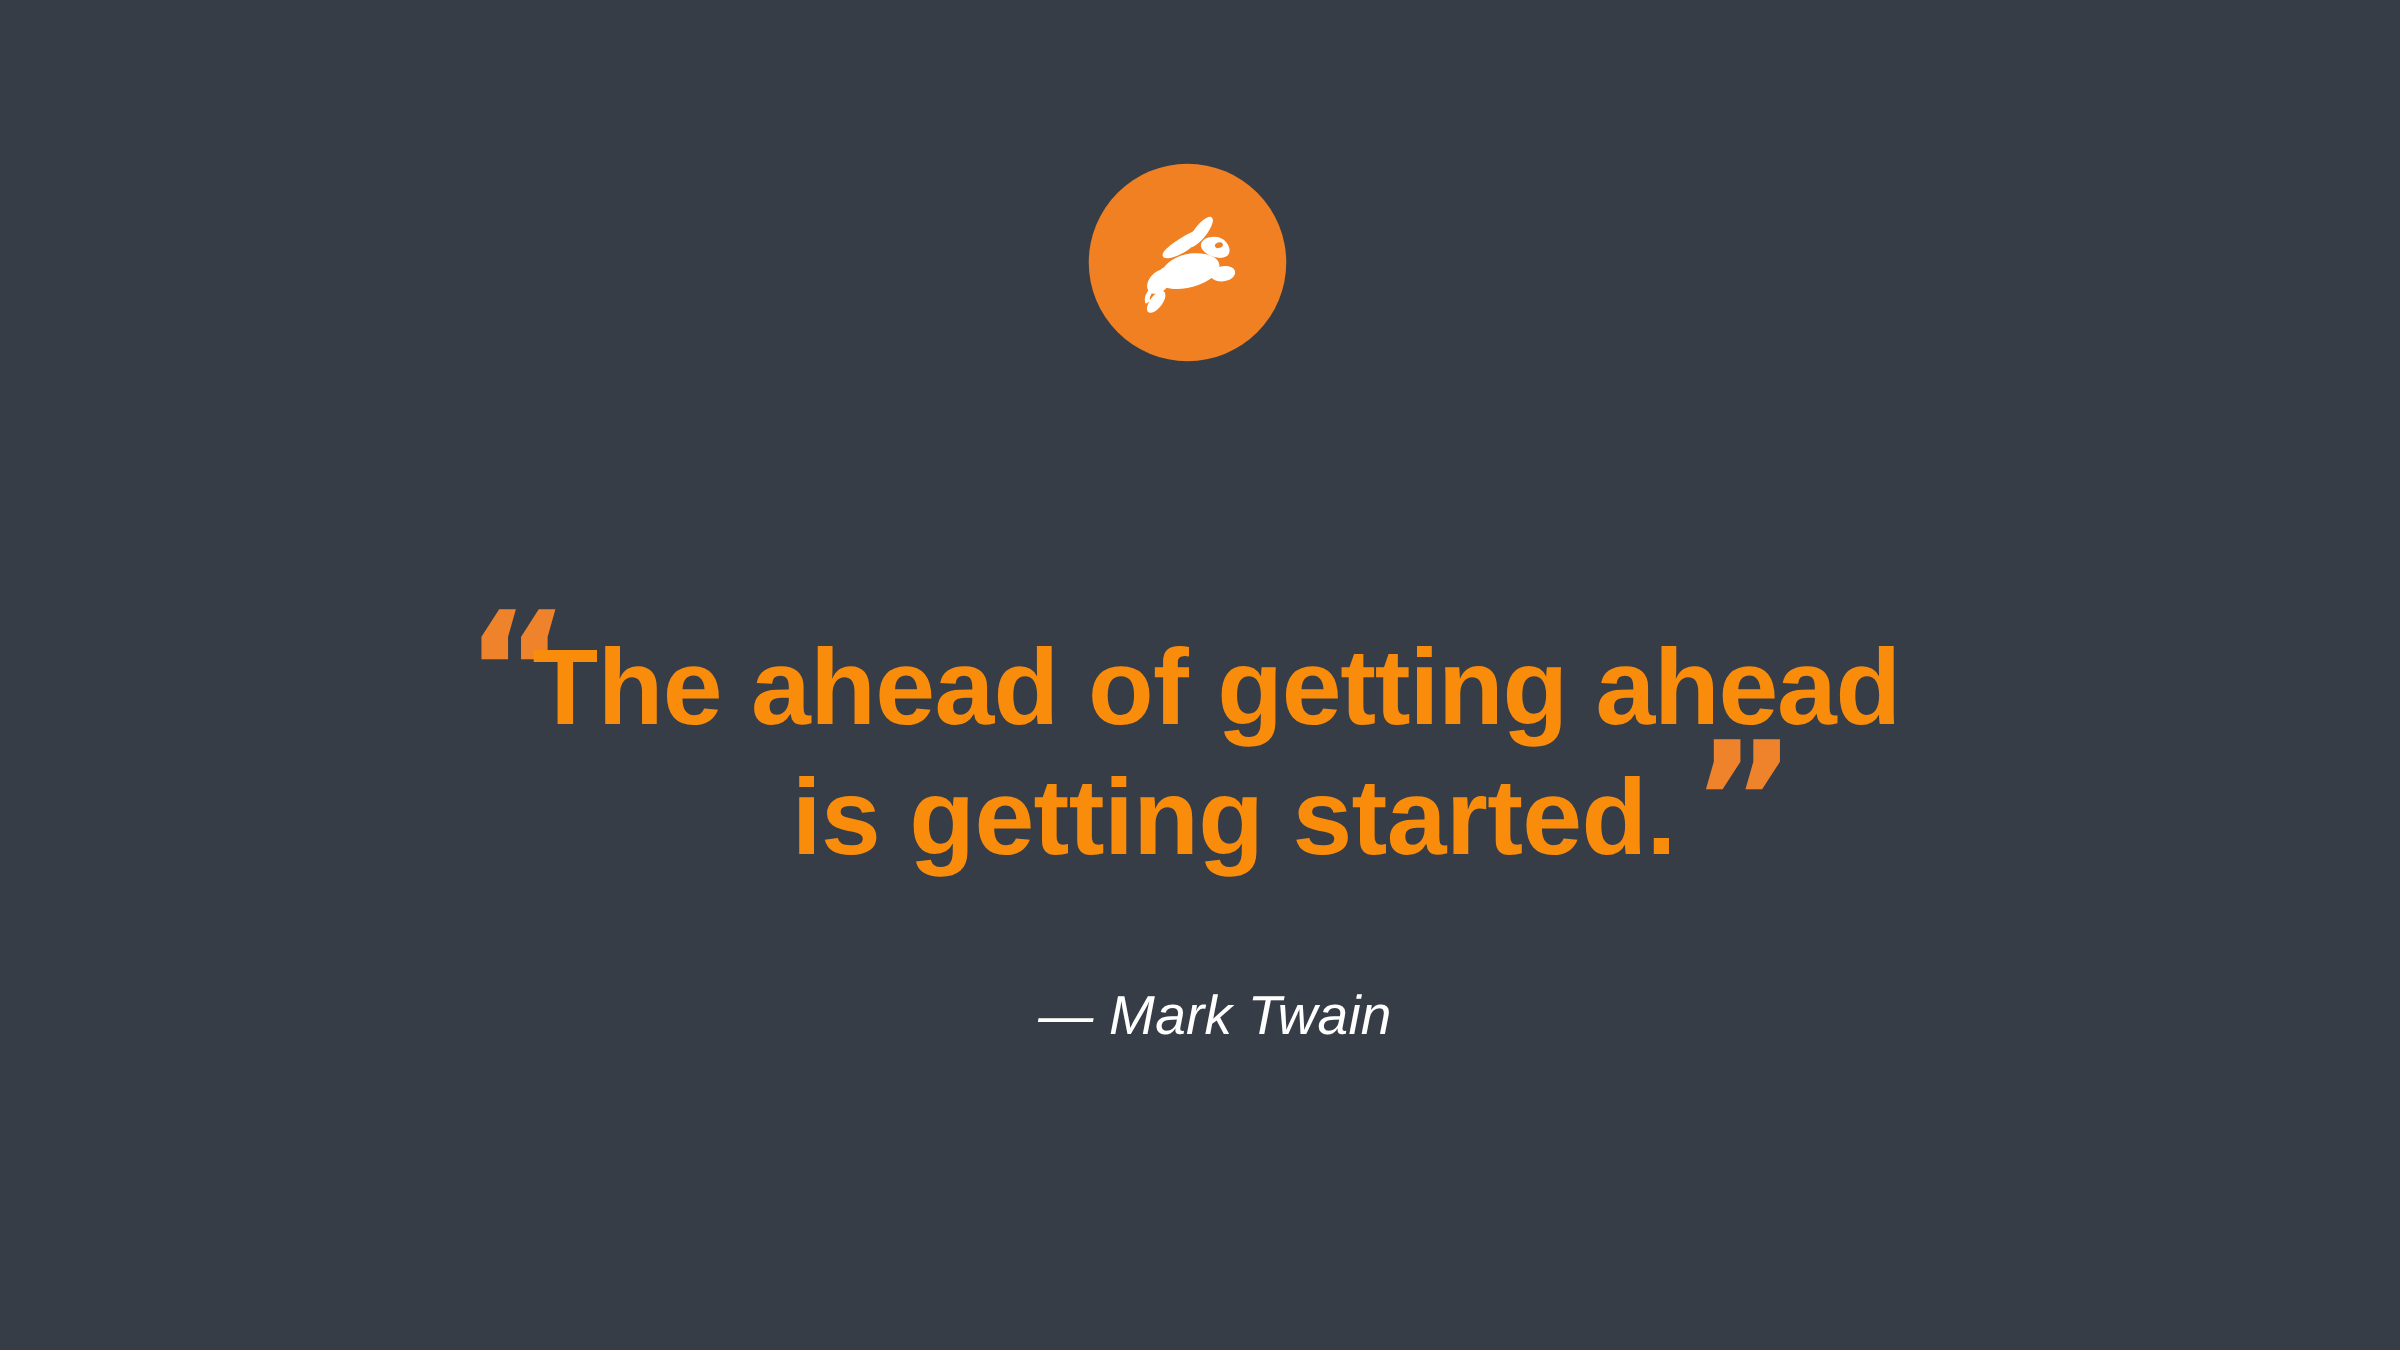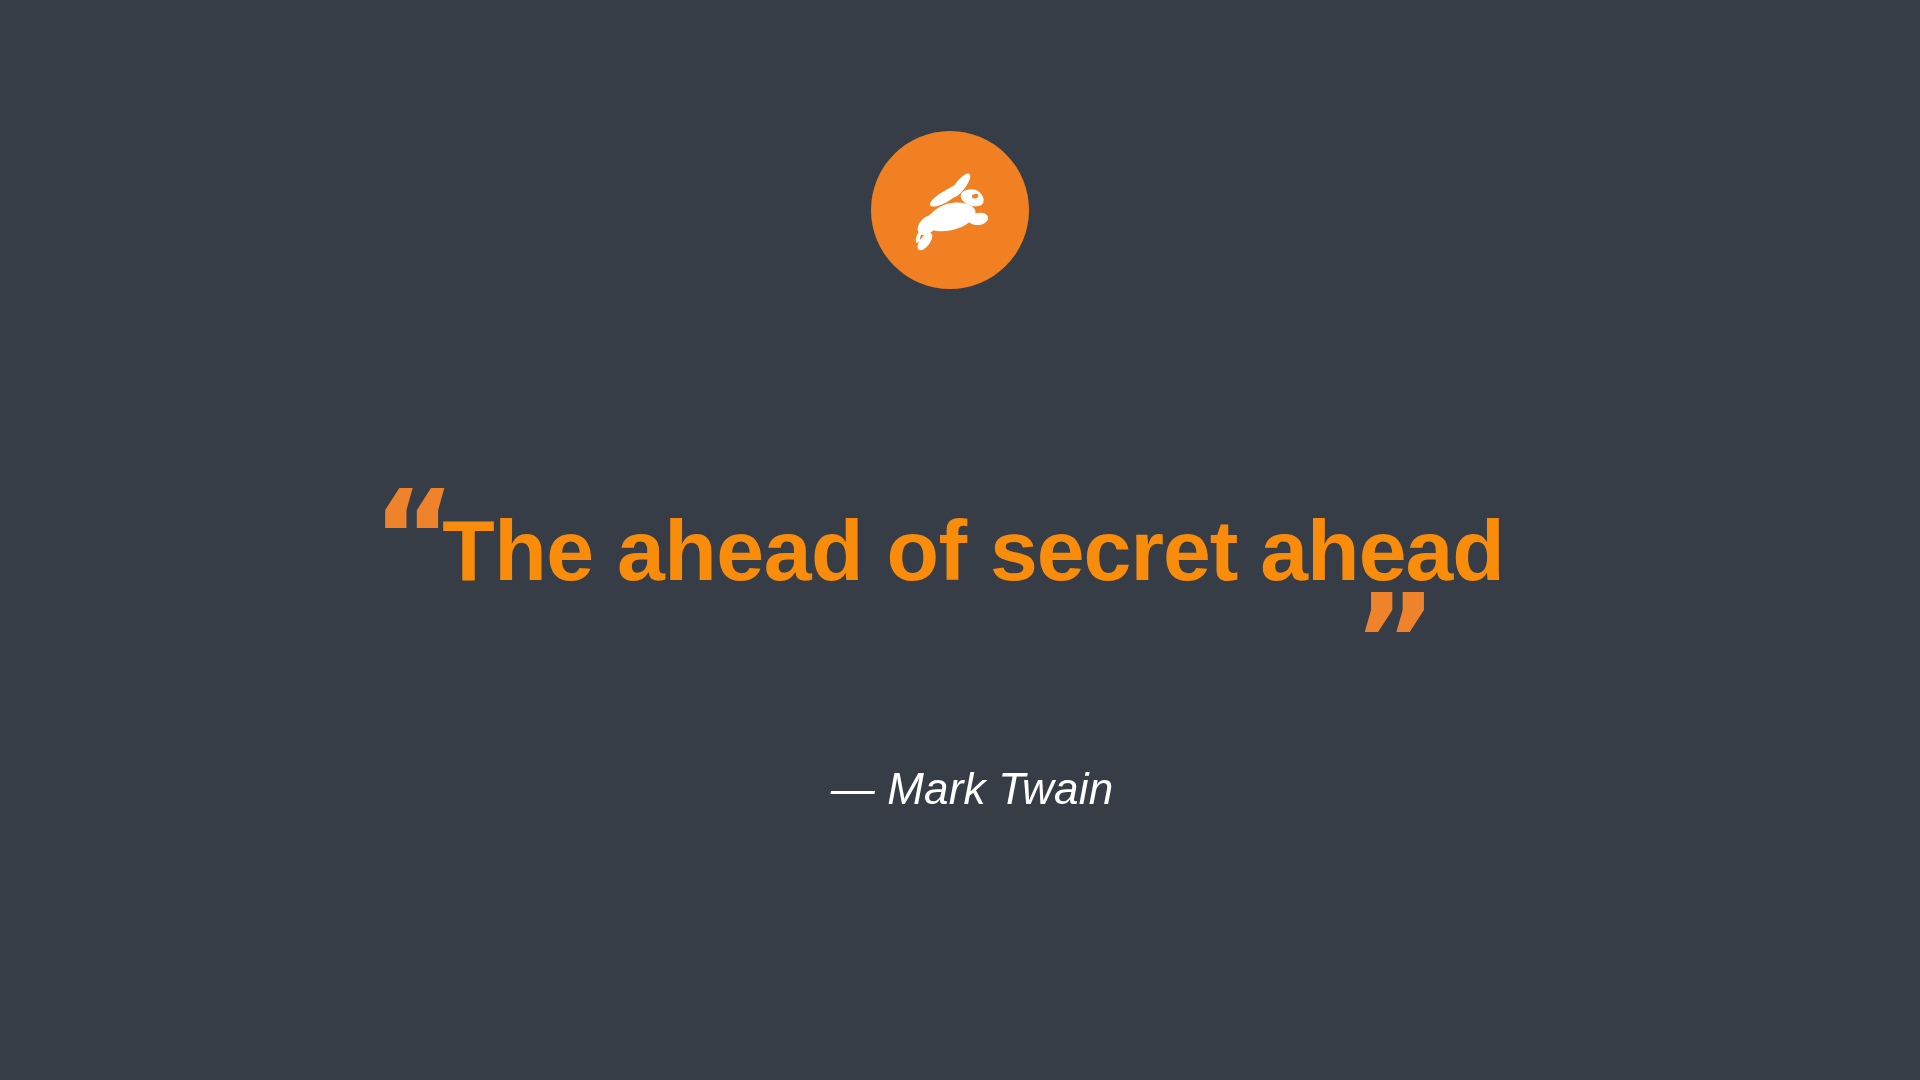--- a/index.html
+++ b/index.html
@@ -86,21 +86,21 @@
   }
   .qmark-close {
     left:1353px;
     top:80px;
   }
 
   
   .attribution {
     position:absolute;
     left:0;
-    top:760px;
+    top:784px;
     width:1920px;
     text-align:center;
     color:#ffffff;
     font-size:44px;
     line-height:58px;
     font-style:italic;
     font-weight:500;
     letter-spacing:0.2px;
     padding-left:24px;
   }
@@ -135,22 +135,25 @@
         </g>
       </svg>
     </span>
   </div>
 
   <div class="quote-block">
 
     <span class="qmark qmark-open">“</span>
 
     <div class="quote-line quote-line-1">
-      <span>The ahead of </span><span class="quote-strong">secret ahead</span>
+      <span>The ahead of </span><span class="quote-strong">getting ahead</span>
     </div>
 
+    <div class="quote-line quote-line-2">
+      <span>is getting started.</span>
+    </div>
 
     <span class="qmark qmark-close">”</span>
   </div>
 
   <div class="attribution">— Mark Twain</div>
 
 </div>
 
 </body></html>

